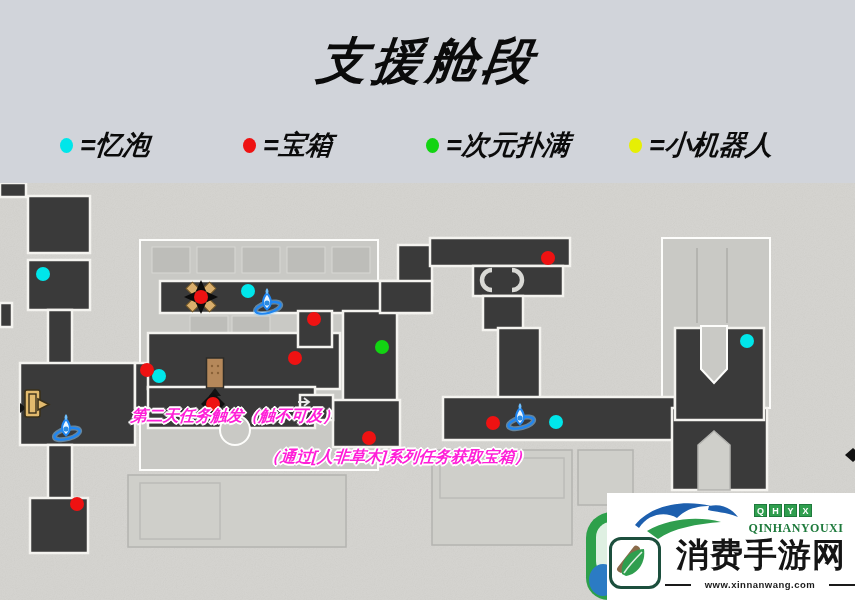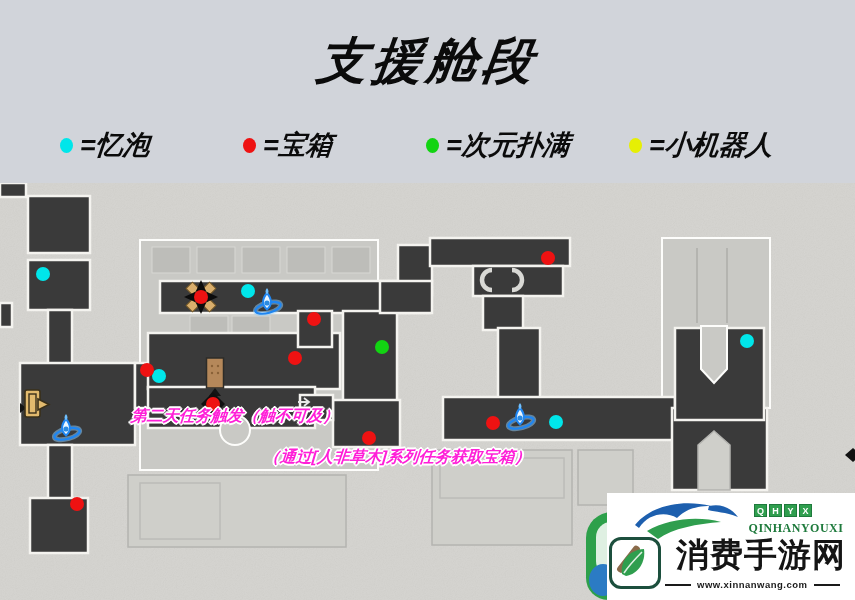--- a/index.html
+++ b/index.html
@@ -52,21 +52,21 @@
     border:1px solid #1e7a3c;box-sizing:border-box;}
   .wm-latin{position:absolute;left:134px;top:28px;width:110px;text-align:center;
     color:#1e7a3c;font-family:"Liberation Serif",serif;font-weight:700;
     font-size:12px;letter-spacing:.5px;}
   .wm-icon{position:absolute;left:2px;top:44px;width:52px;height:52px;background:#fff;
     border:3px solid #1c4f3d;border-radius:12px;box-sizing:border-box;}
   .wm-cn{position:absolute;left:60px;top:40px;width:188px;text-align:center;
     font-family:"Liberation Serif",serif;font-weight:900;font-size:33px;
     color:#141414;letter-spacing:1px;white-space:nowrap;}
   .wm-url{position:absolute;left:58px;top:86px;width:190px;display:flex;
-    align-items:center;justify-content:flex-start;gap:6px;}
+    align-items:center;justify-content:space-between;gap:6px;}
   .wm-url .bar{width:26px;height:2px;background:#1a1a1a;}
   .wm-url .txt{font-size:9.5px;font-weight:700;color:#1a1a1a;letter-spacing:.5px;}
 </style>
 </head>
 <body>
 
 <div class="page">
 
   <div class="title">支援舱段</div>
 

